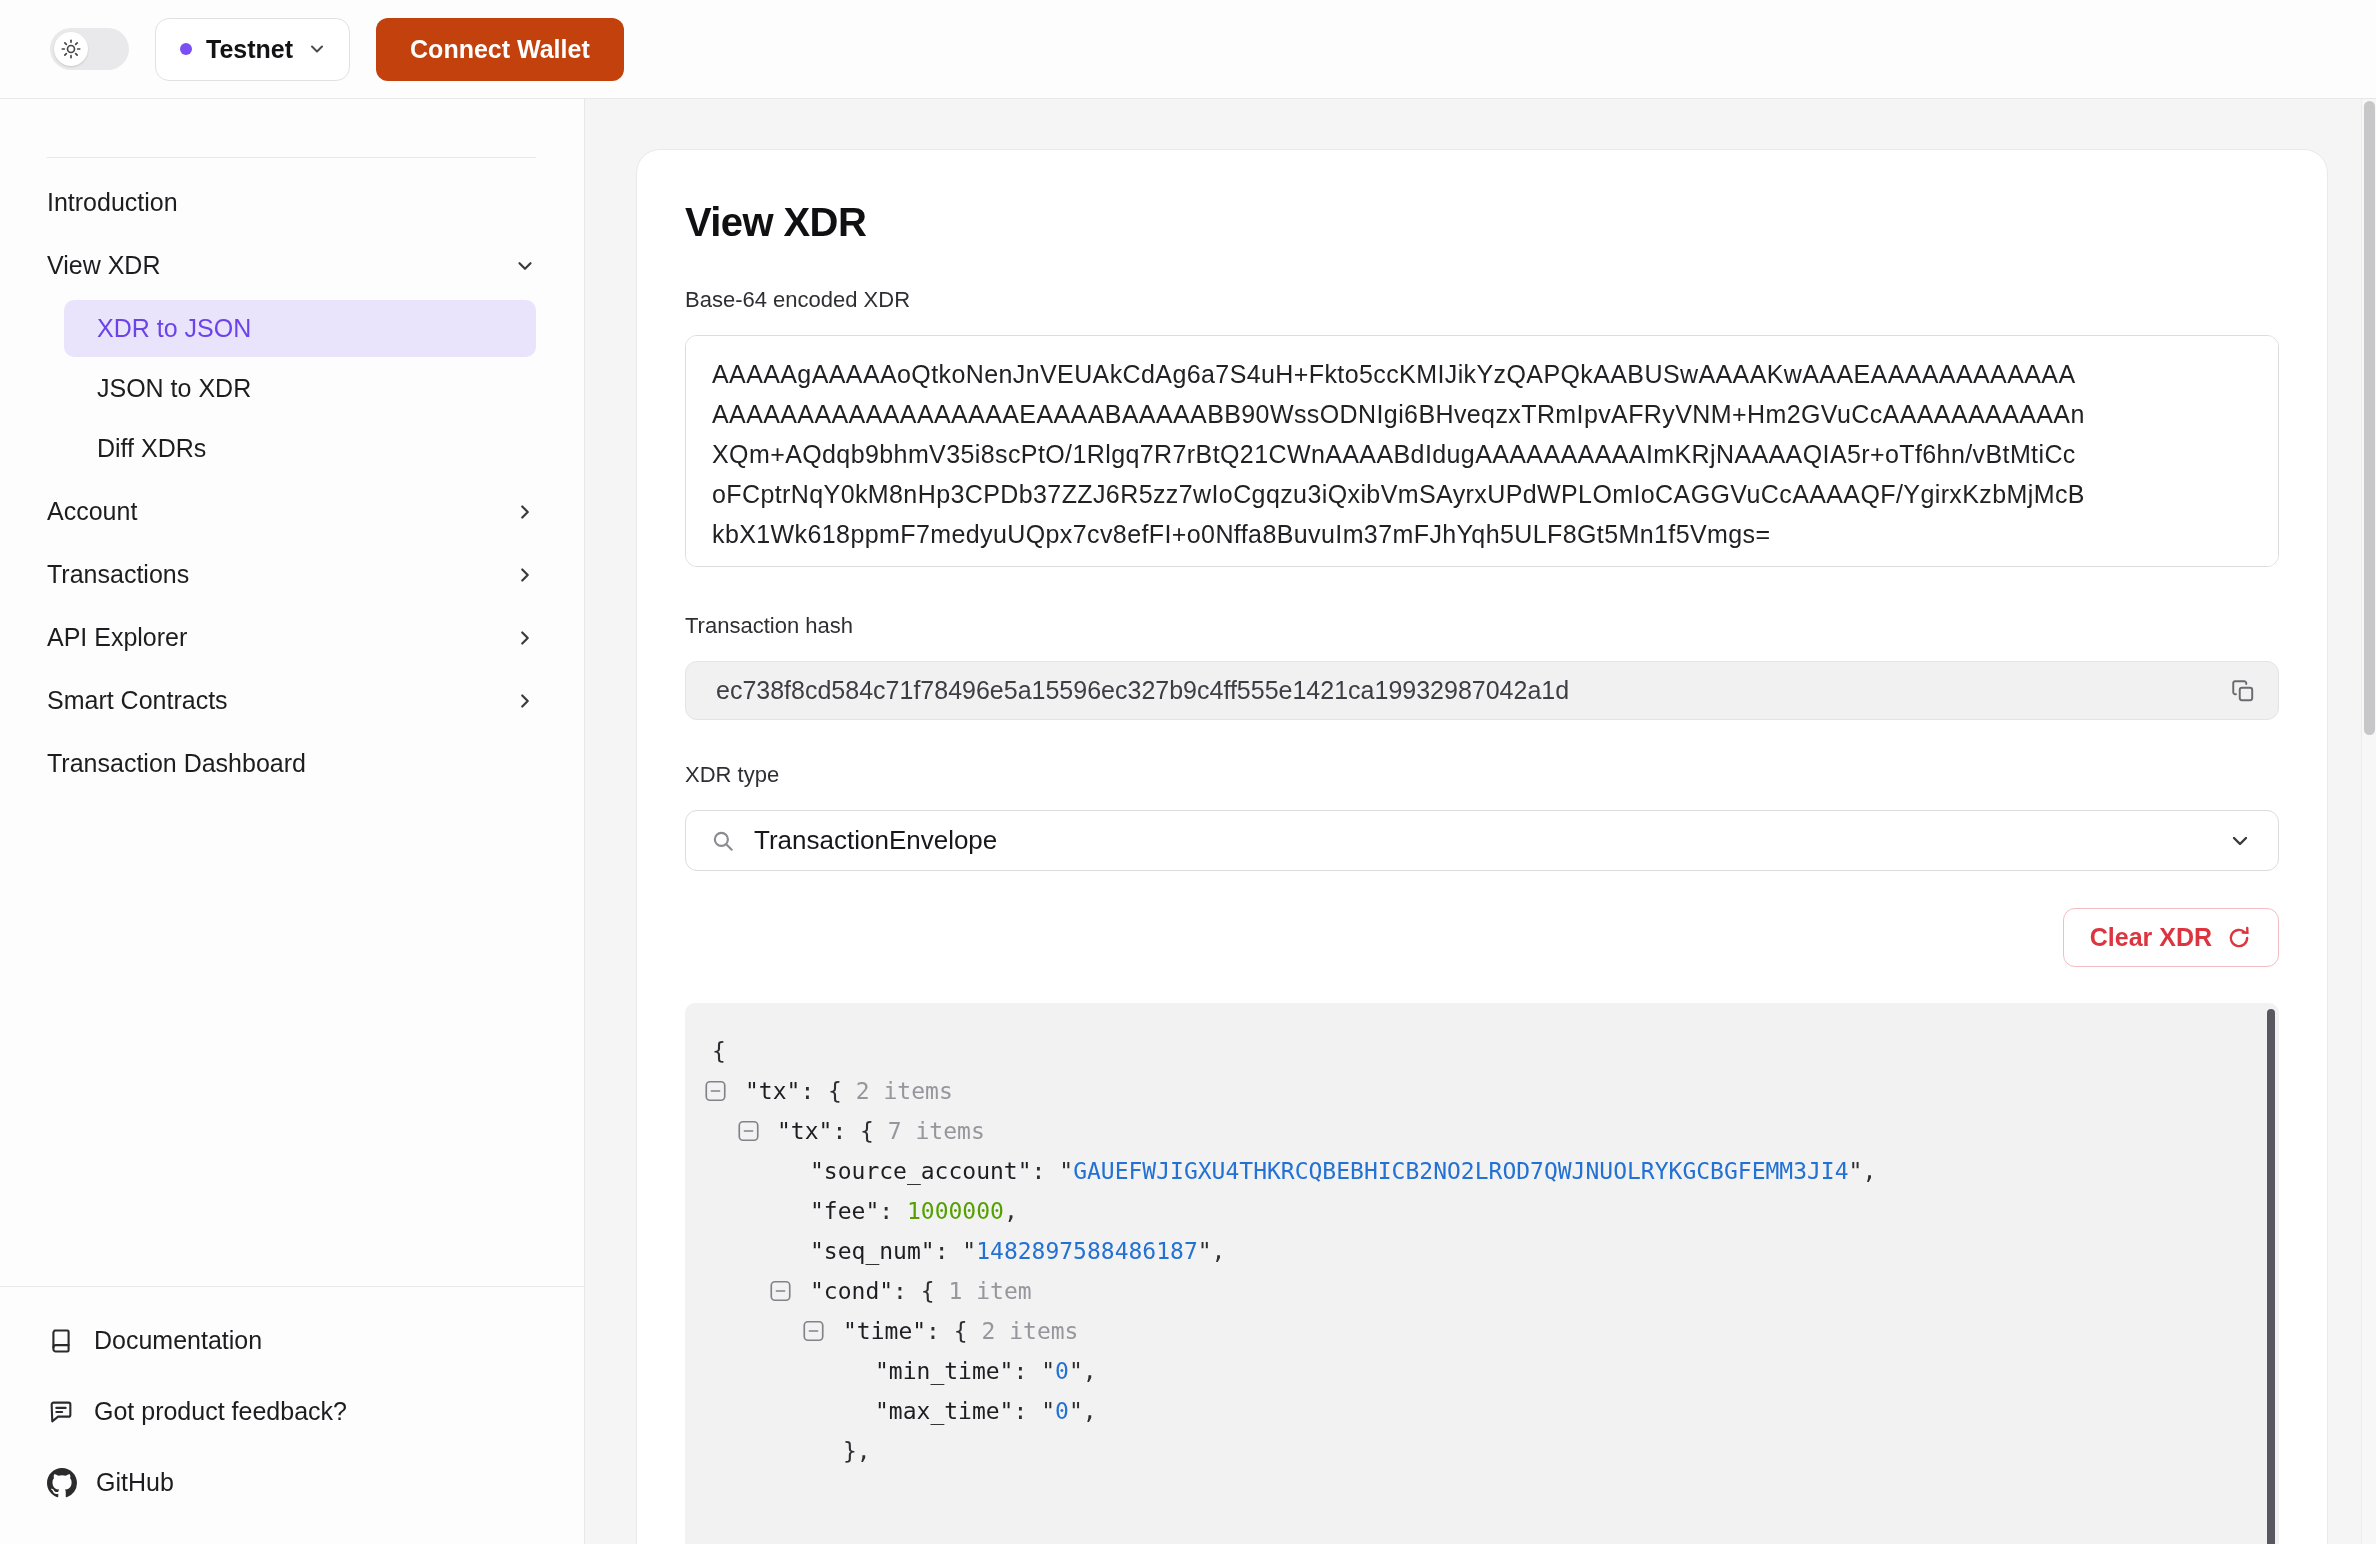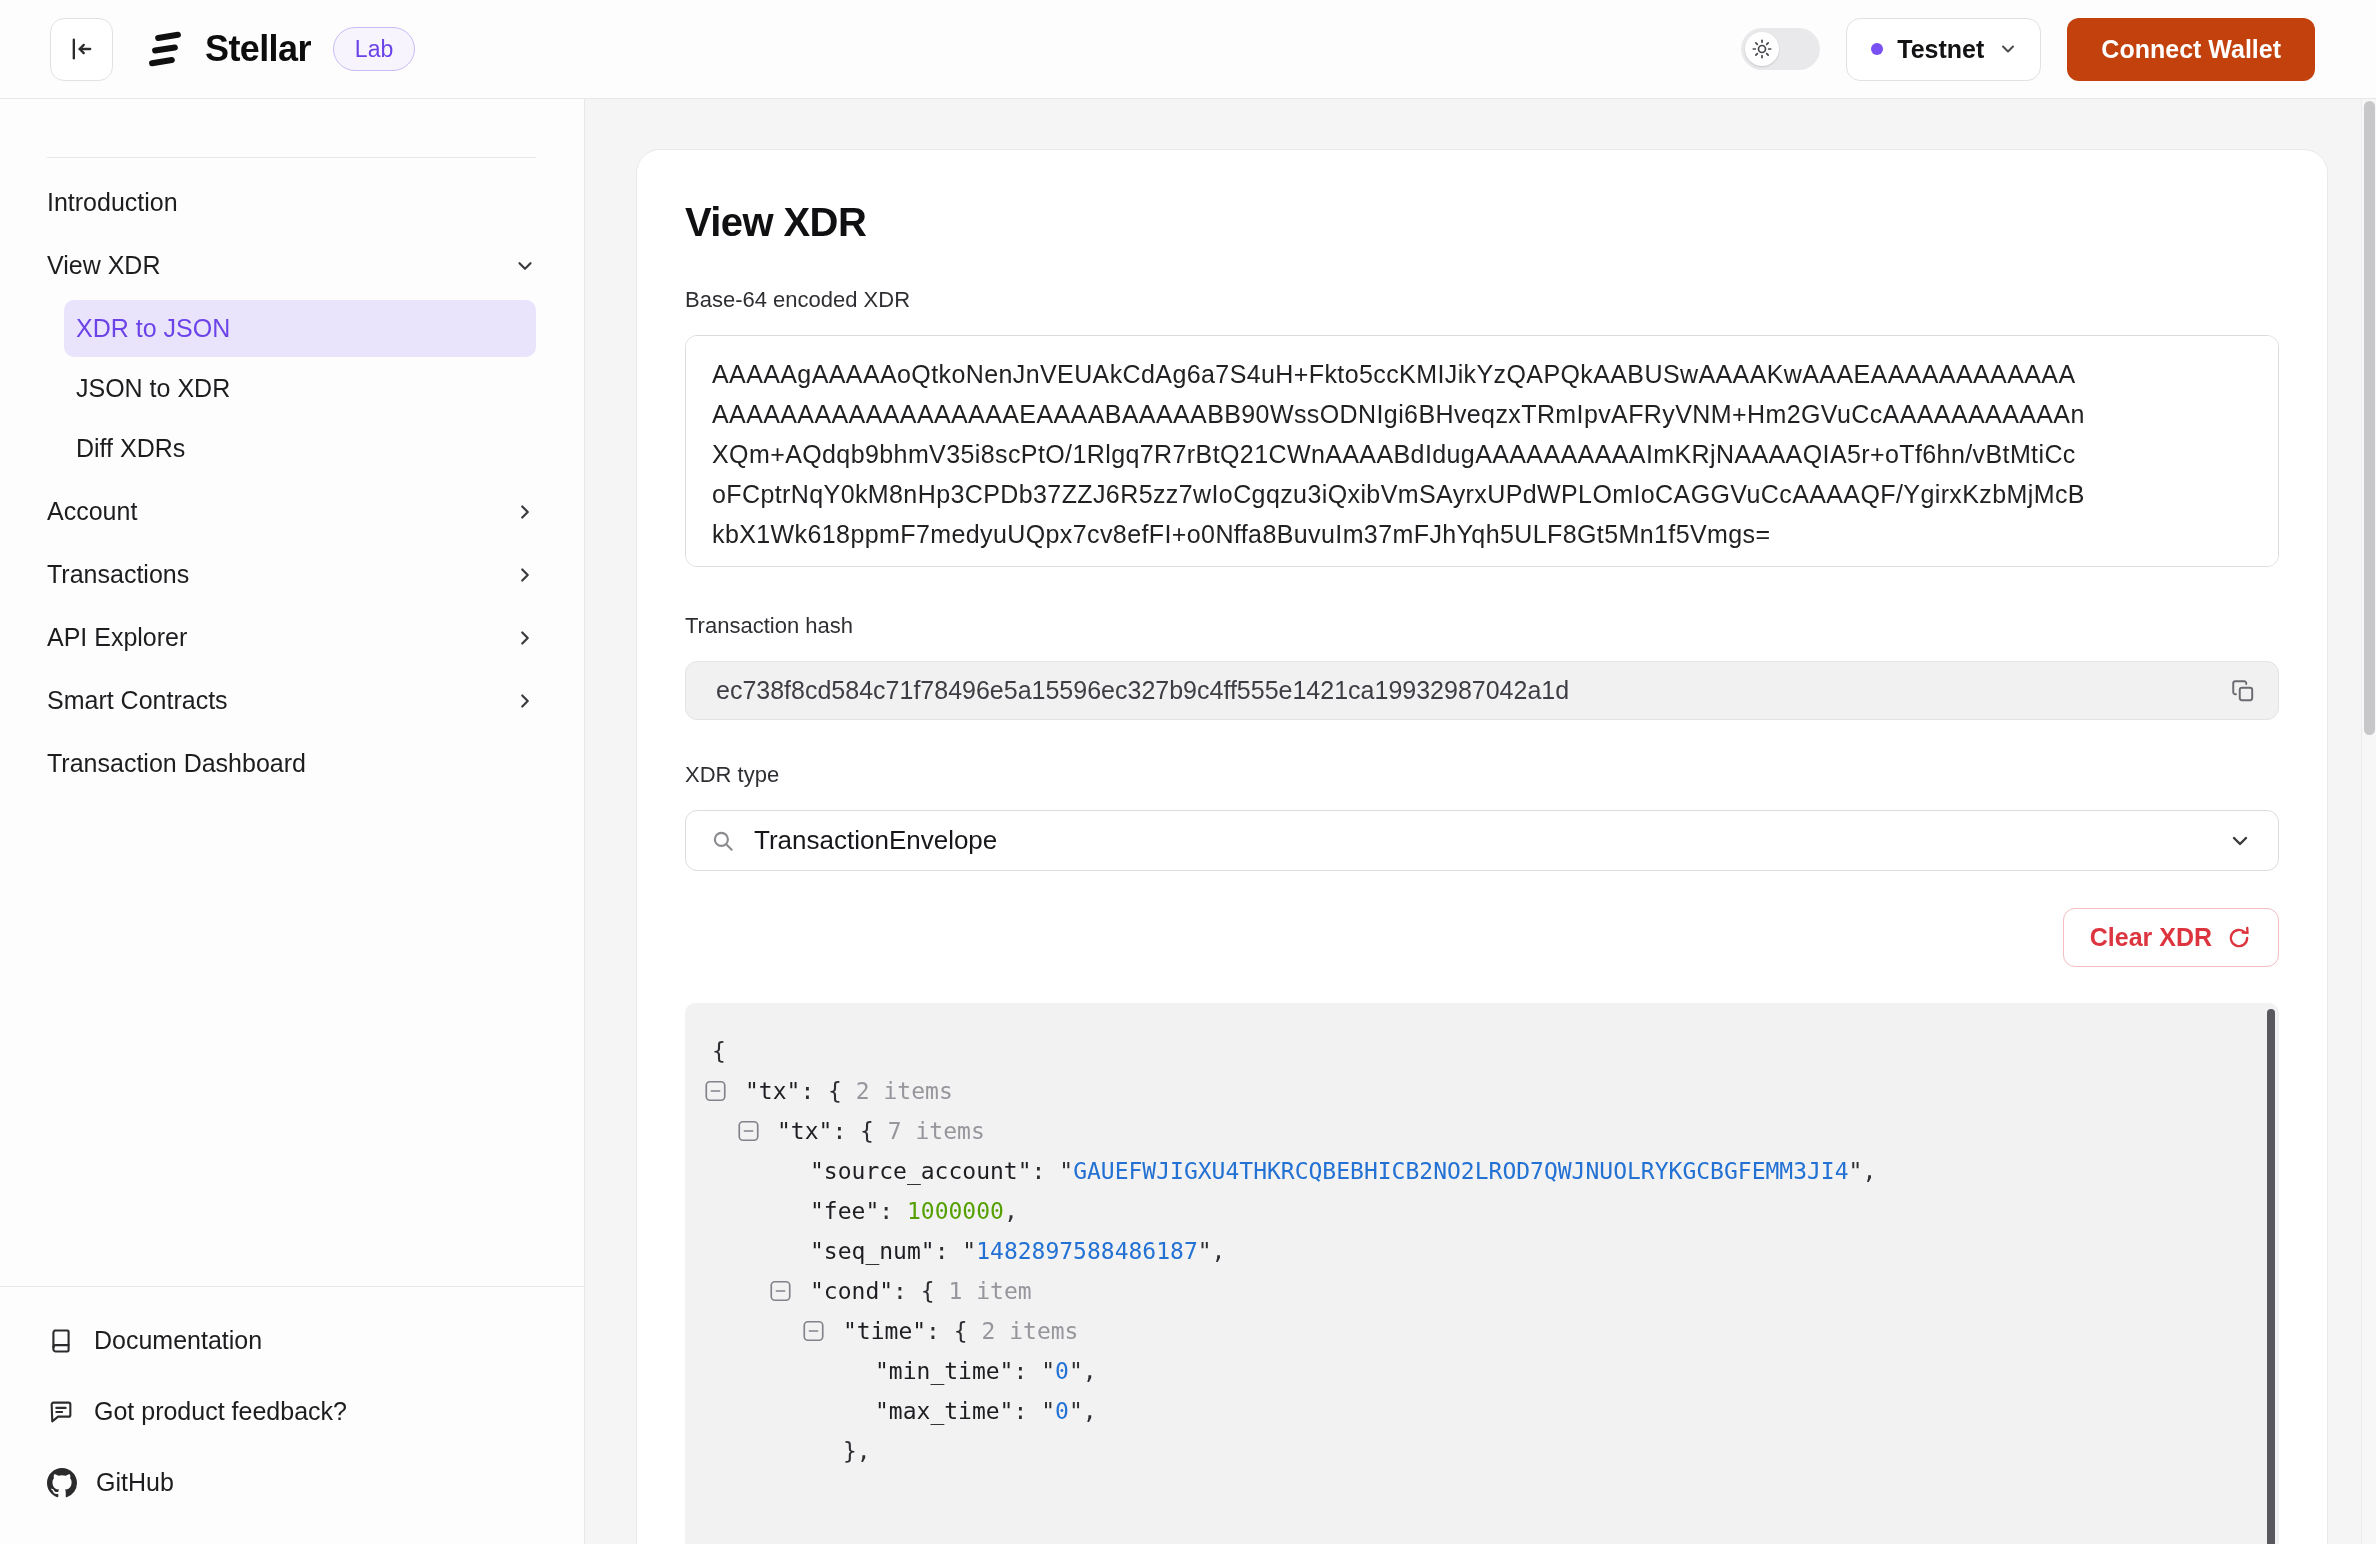--- a/index.html
+++ b/index.html
@@ -70,21 +70,21 @@
   .nav-row {
     height:63px; display:flex; align-items:center; gap:18px;
     font-size:25px; color:#1d1d20; cursor:pointer;
   }
   .nav-row .chev { margin-left:auto; color:#3a3a3e; display:flex; }
   .saved-row { height:63px; display:flex; align-items:center; gap:18px; font-size:26px; font-weight:500; cursor:pointer; }
   .saved-row .chev { margin-left:auto; color:#3a3a3e; display:flex; }
   .side-divider { border-bottom:1px solid #e8e8e8; margin:12px 0 13px; }
   .sub-row {
     height:57px; margin:3px 0 3px 17px; display:flex; align-items:center;
-    padding-left:12px; border-radius:10px; font-size:25px; color:#1d1d20; cursor:pointer;
+    padding-left:33px; border-radius:10px; font-size:25px; color:#1d1d20; cursor:pointer;
   }
   .sub-row.active { background:#e9e4fb; color:#6b43e8; font-weight:500; }
   .side-footer { border-top:1px solid #e8e8e8; padding:18px 48px 26px 47px; }
   .foot-row { height:71px; display:flex; align-items:center; gap:19px; font-size:25px; color:#1d1d20; cursor:pointer; }
   .foot-row .f-icon { display:flex; color:#2b2b2e; }
 
   
   main { flex:1; min-width:0; padding:50px 48px 0 51px; overflow:hidden; }
   .card {
     background:#fff; border:1px solid #e9e9e9; border-radius:24px;
@@ -161,44 +161,20 @@
     background:#c7c7c9; border-radius:6px; cursor:pointer;
   }
   svg { display:block; }
 </style>
 </head>
 <body>
 
 <div class="app">
 
   <header>
-    <div class="h-left">
-      <button class="collapse-btn">
-        <span>
-          <svg width="28" height="28" viewBox="0 0 24 24" fill="none" stroke="currentColor" stroke-width="2" stroke-linecap="round" stroke-linejoin="round">
-            <line x1="5" y1="4" x2="5" y2="20"></line>
-            <line x1="19" y1="12" x2="10" y2="12"></line>
-            <polyline points="13.5,8.5 10,12 13.5,15.5"></polyline>
-          </svg>
-        </span>
-      </button>
-      <div class="brand">
-        <span class="brand-logo">
-          <svg width="48" height="48" viewBox="0 0 48 48" fill="currentColor">
-            <g transform="rotate(-9 24 24)">
-              <rect x="16" y="9" width="26" height="6" rx="3"></rect>
-              <rect x="11" y="21" width="26" height="6" rx="3"></rect>
-              <rect x="6" y="33" width="26" height="6" rx="3"></rect>
-            </g>
-          </svg>
-        </span>
-        <span class="brand-name">Stellar</span>
-        <span class="lab-badge">Lab</span>
-      </div>
-    </div>
     <div class="h-right">
       <button class="theme-toggle">
         <span class="theme-knob">
           <svg width="20" height="20" viewBox="0 0 24 24" fill="none" stroke="currentColor" stroke-width="2" stroke-linecap="round">
             <circle cx="12" cy="12" r="4.2"></circle>
             <line x1="12" y1="1.5" x2="12" y2="4"></line>
               <line x1="12" y1="20" x2="12" y2="22.5"></line>
             <line x1="1.5" y1="12" x2="4" y2="12"></line>
               <line x1="20" y1="12" x2="22.5" y2="12"></line>
             <line x1="4.6" y1="4.6" x2="6.4" y2="6.4"></line>

